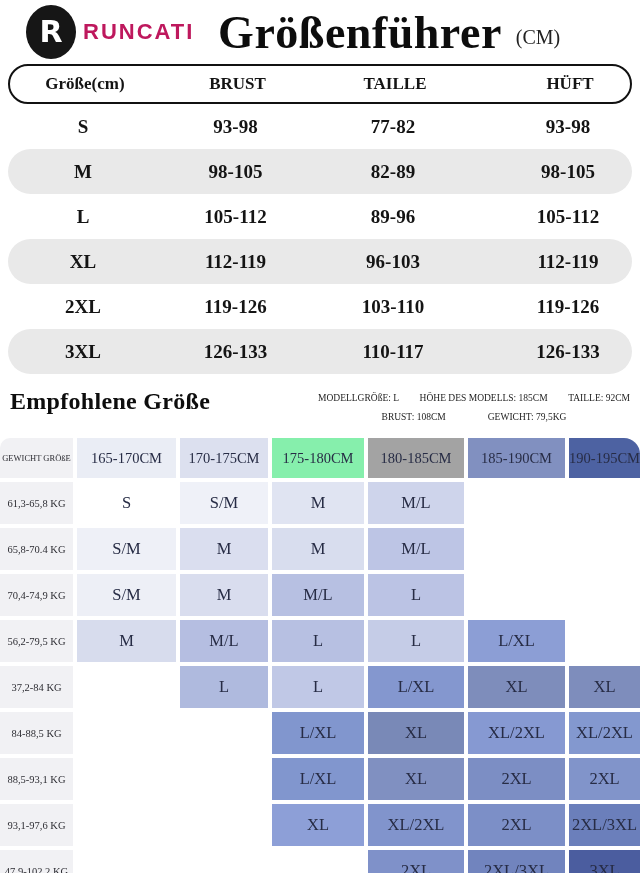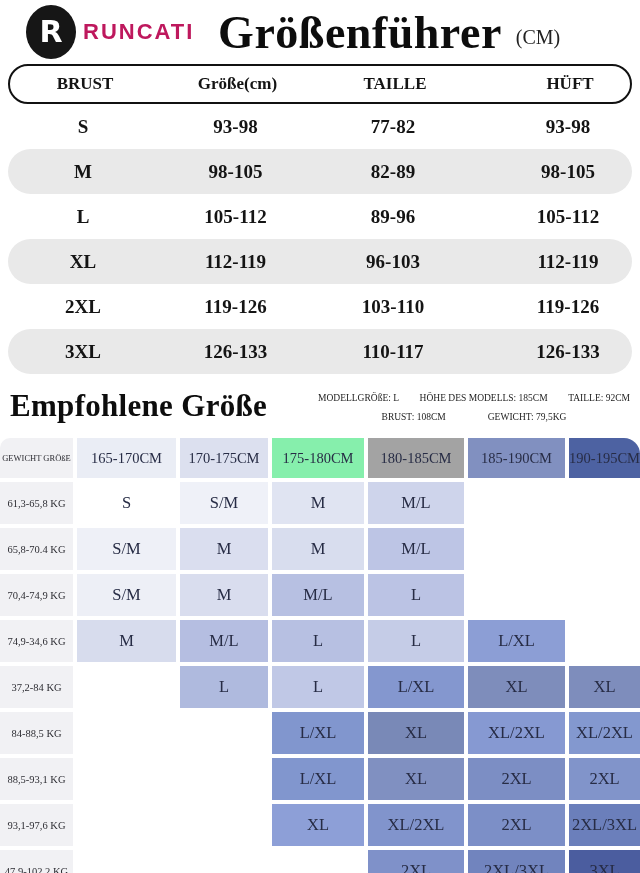--- a/index.html
+++ b/index.html
@@ -25,21 +25,21 @@
     display:grid;grid-template-columns:150px 155px 160px 156px;align-items:center;
     border:2.5px solid #111;border-radius:22px;height:36px;
     font-weight:bold;font-size:17px;
   }
   .st-row{display:grid;grid-template-columns:150px 155px 160px 156px;align-items:center;height:45px;font-weight:bold;font-size:19px;}
   .st-row.alt{background:#e9e9e9;border-radius:23px;}
   .st-cell,.st-hcell{text-align:center;}
   .c4,.h4{padding-left:34px;}
   
   .rec-head{display:flex;align-items:flex-start;margin:8px 10px 0;height:56px;box-sizing:border-box;}
-  .rec-title{font-size:31px;font-weight:bold;color:#0d0d0d;letter-spacing:0.3px;padding-top:6px;}
+  .rec-title{font-size:24px;font-weight:bold;color:#0d0d0d;letter-spacing:0.3px;padding-top:6px;}
   .model-info{margin-left:auto;width:312px;font-size:9.5px;color:#1d1d1d;padding-top:11px;}
   .mi-line1{display:flex;justify-content:space-between;}
   .mi-line2{display:flex;justify-content:center;gap:42px;margin-top:9px;}
   
   .rec-grid{
     display:grid;grid-template-columns:73px 99px 88px 92px 96px 97px 1fr;
     grid-template-rows:40px repeat(9,42px);gap:4px;background:#fff;
   }
   .g-cell{display:flex;align-items:center;justify-content:center;color:#272c45;}
   .g-head{font-size:14.5px;}
@@ -58,22 +58,22 @@
     <div class="logo-word">RUNCATI</div>
   </div>
   <div class="title-wrap">
     <span class="page-title">Größenführer</span>
     <span class="title-unit">(CM)</span>
   </div>
 </div>
 
 <div class="size-table">
   <div class="st-header">
+    <div class="st-hcell h1">Größe(cm)</div>
     <div class="st-hcell h2">BRUST</div>
-    <div class="st-hcell h1">Größe(cm)</div>
     <div class="st-hcell h3">TAILLE</div>
     <div class="st-hcell h4">HÜFT</div>
   </div>
   <div>
       <div class="st-row">
         <div class="st-cell c1">S</div>
         <div class="st-cell c2">93-98</div>
         <div class="st-cell c3">77-82</div>
         <div class="st-cell c4">93-98</div>
       </div>
@@ -147,21 +147,21 @@
     <div class="g-cell g-data" style="background: rgb(189, 197, 229);">M/L</div>
     <div class="g-cell g-data" style="background: rgb(255, 255, 255);"></div>
     <div class="g-cell g-data" style="background: rgb(255, 255, 255);"></div>
     <div class="g-cell g-wlabel">70,4-74,9 KG</div>
     <div class="g-cell g-data" style="background: rgb(237, 239, 246);">S/M</div>
     <div class="g-cell g-data" style="background: rgb(217, 221, 238);">M</div>
     <div class="g-cell g-data" style="background: rgb(183, 192, 226);">M/L</div>
     <div class="g-cell g-data" style="background: rgb(187, 195, 228);">L</div>
     <div class="g-cell g-data" style="background: rgb(255, 255, 255);"></div>
     <div class="g-cell g-data" style="background: rgb(255, 255, 255);"></div>
-    <div class="g-cell g-wlabel">74,9-34,6 KG</div>
+    <div class="g-cell g-wlabel">56,2-79,5 KG</div>
     <div class="g-cell g-data" style="background: rgb(215, 220, 237);">M</div>
     <div class="g-cell g-data" style="background: rgb(181, 190, 225);">M/L</div>
     <div class="g-cell g-data" style="background: rgb(183, 192, 226);">L</div>
     <div class="g-cell g-data" style="background: rgb(197, 204, 231);">L</div>
     <div class="g-cell g-data" style="background: rgb(140, 158, 213);">L/XL</div>
     <div class="g-cell g-data" style="background: rgb(255, 255, 255);"></div>
     <div class="g-cell g-wlabel">37,2-84 KG</div>
     <div class="g-cell g-data" style="background: rgb(255, 255, 255);"></div>
     <div class="g-cell g-data" style="background: rgb(175, 186, 222);">L</div>
     <div class="g-cell g-data" style="background: rgb(192, 200, 230);">L</div>

